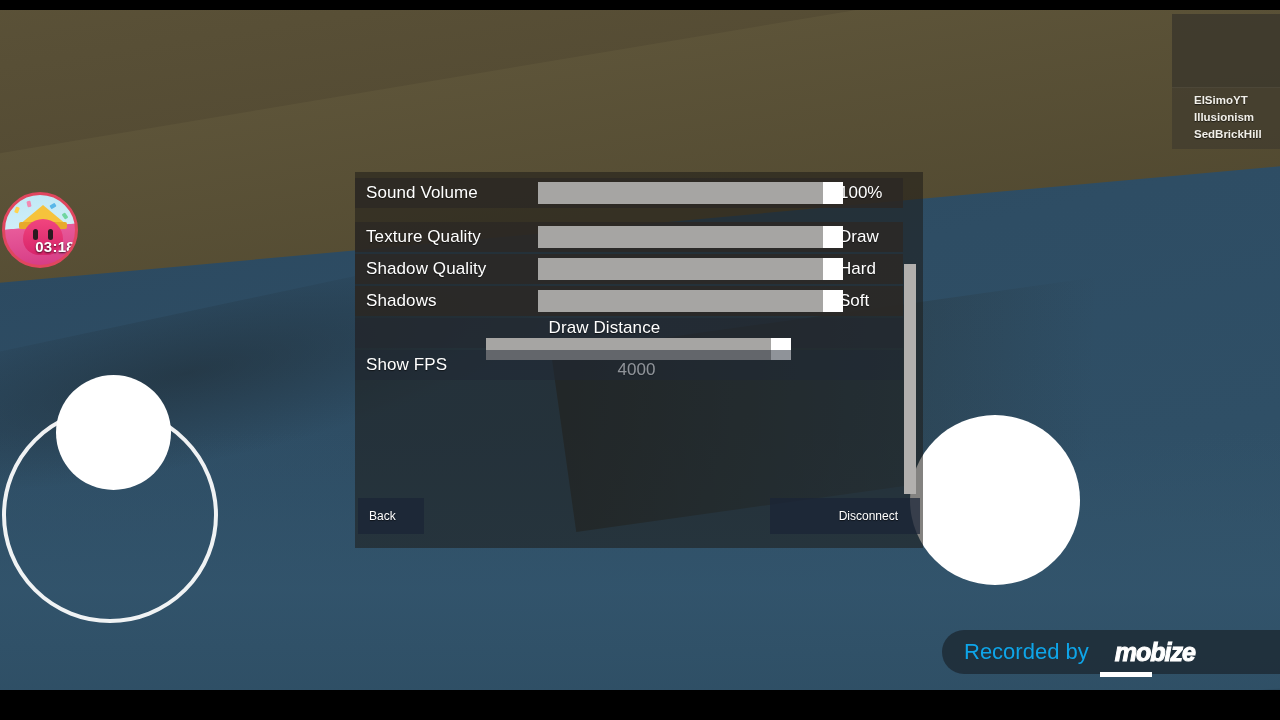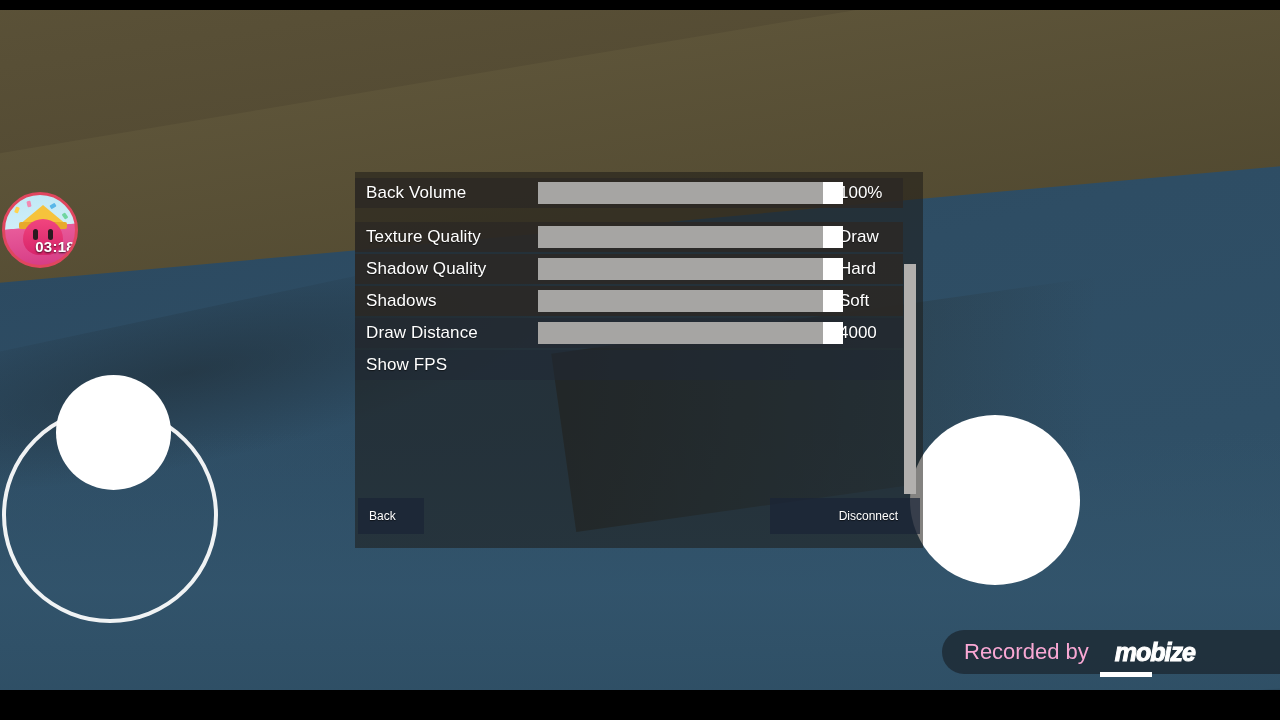--- a/index.html
+++ b/index.html
@@ -227,21 +227,21 @@
   .srow {
     position: relative;
     display: flex;
     align-items: center;
     height: 30px;
     margin-bottom: 2px;
     background: rgba(44,40,36,.80);
     padding-left: 11px;
     width: 548px;
   }
-  .srow.dim { background: rgba(36,40,48,.62); }
+  .srow.dim { background: rgba(36,40,48,.62); flex-direction: column; }
   .srow.dimmer { background: rgba(32,40,52,.50); }
   .srow.spacer-after { margin-bottom: 14px; }
 
   .srow .label {
     color: #ffffff;
     font-size: 17px;
     letter-spacing: .1px;
     width: 172px;
     flex: none;
     text-shadow: 0 1px 1px rgba(0,0,0,.55);
@@ -320,21 +320,21 @@
     height: 44px;
     min-width: 360px;
     border-radius: 22px;
     background: rgba(31,46,58,.93);
     display: flex;
     align-items: center;
     padding: 0 18px 0 22px;
     z-index: 60;
   }
   #watermark .wm-text {
-    color: #f9a8d4;
+    color: #0ea5e9;
     font-size: 22px;
     white-space: nowrap;
   }
   #watermark .wm-logo {
     margin-left: 26px;
     color: #ffffff;
     font-size: 25px;
     font-weight: bold;
     font-style: italic;
     letter-spacing: -1px;
@@ -370,29 +370,37 @@
     <div class="av-confetti" style="left:46px;top:8px;background:#59b7e8;transform:rotate(60deg);"></div>
     <div class="av-confetti" style="left:22px;top:6px;background:#f28ab2;transform:rotate(-12deg);"></div>
     <div class="av-crown"></div>
     <div class="av-crown-band"></div>
     <div class="av-head"></div>
     <div class="av-eye l"></div>
     <div class="av-eye r"></div>
     <div class="av-timer">03:18</div>
   </div>
 
+  <div id="player-list">
+    <div class="pl-head"></div>
+    <div class="pl-body">
+      <div class="pl-item">ElSimoYT</div>
+      <div class="pl-item">Illusionism</div>
+      <div class="pl-item">SedBrickHill</div>
+    </div>
+  </div>
 
   <div id="joystick-ring"></div>
   <div id="joystick-knob"></div>
   <div id="jump-button"></div>
 
   <div id="settings-panel">
     <div class="rows-area" id="rows-area">
         <div class="srow spacer-after">
-          <div class="label">Back Volume</div>
+          <div class="label">Sound Volume</div>
           <div class="slider">
             <div class="fill" style="width: 96%;"></div>
             <div class="thumb" style="left: calc(96% + 0px);"></div>
           </div>
           <div class="value">100%</div>
         </div>
         <div class="srow">
           <div class="label">Texture Quality</div>
           <div class="slider">
             <div class="fill" style="width: 96%;"></div>

